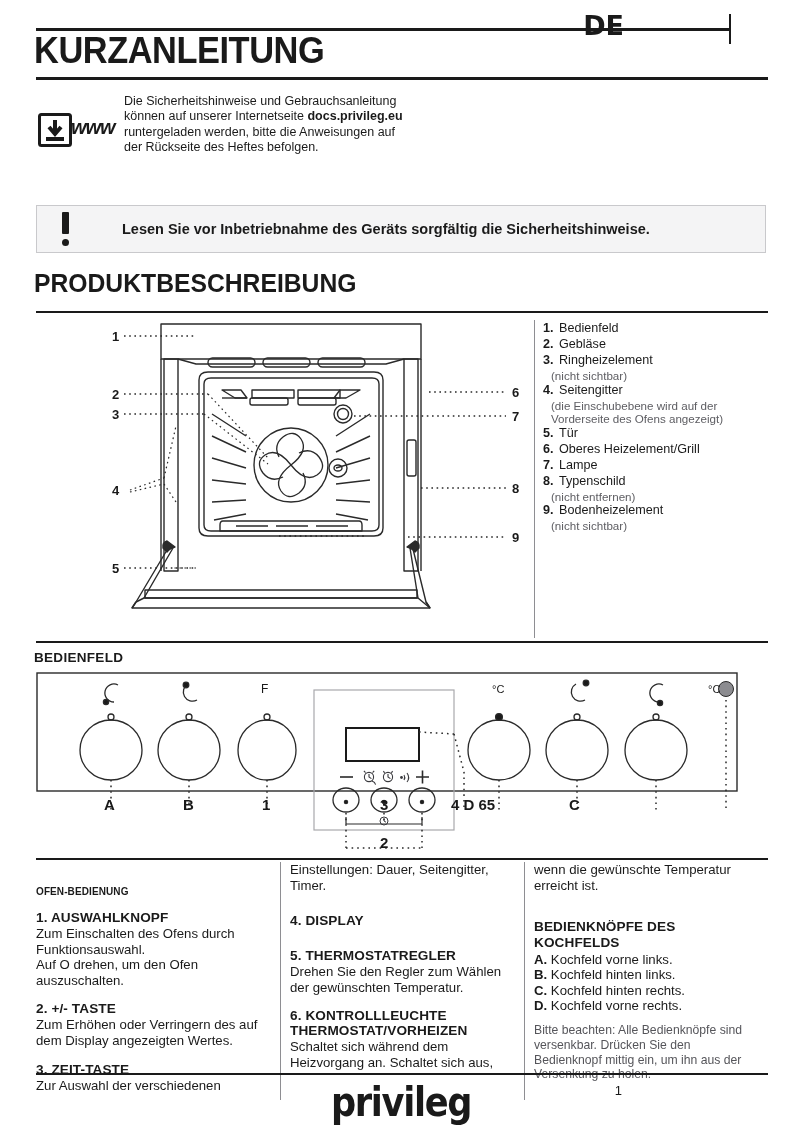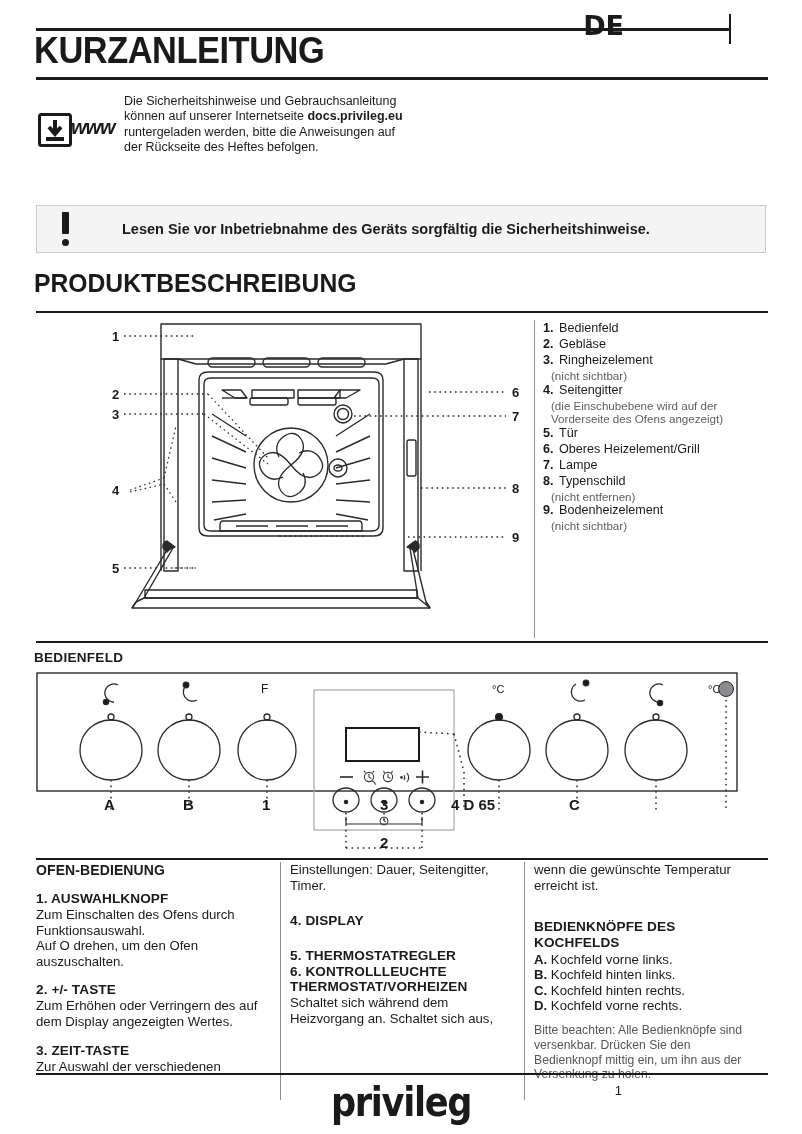--- a/index.html
+++ b/index.html
@@ -248,22 +248,23 @@
     background: #8e8e92;
   }
   .c-head {
     font-size: 13.6px;
     font-weight: bold;
     font-family: "Liberation Sans", sans-serif;
     margin: 0 0 1px 0;
     letter-spacing: 0.1px;
   }
   .c-head.big {
-    font-size: 14px;
+    font-size: 10px;
     margin-bottom: 2px;
+    margin-top: 24px;
   }
   .c-body {
     font-size: 13.2px;
     line-height: 15.6px;
     font-family: "Liberation Sans", sans-serif;
     margin: 0 0 13px 0;
   }
   .c-body.tight { margin-bottom: 0; }
   .c-note {
     font-size: 12.2px;
@@ -598,20 +599,21 @@
       <div class="c-head">3. ZEIT-TASTE</div>
       <div class="c-body tight">Zur Auswahl der verschiedenen</div>
     </div>
 
     <div class="col">
       <div class="col-sep"></div>
       <div class="c-body" style="margin-bottom:20px;">Einstellungen: Dauer, Seitengitter, Timer.</div>
       <div class="c-head">4. DISPLAY</div>
       <div class="spacer-md"></div>
       <div class="c-head">5. THERMOSTATREGLER</div>
+      <div class="c-body">Drehen Sie den Regler zum Wählen der gewünschten Temperatur.</div>
       <div class="c-head">6. KONTROLLLEUCHTE THERMOSTAT/VORHEIZEN</div>
       <div class="c-body tight">Schaltet sich während dem Heizvorgang an. Schaltet sich aus,</div>
     </div>
 
     <div class="col">
       <div class="col-sep"></div>
       <div class="c-body" style="margin-bottom:26px;">wenn die gewünschte Temperatur erreicht ist.</div>
       <div class="c-head" style="line-height:16px;">BEDIENKNÖPFE DES KOCHFELDS</div>
       <div class="hob-line">
         <b>A.</b>

